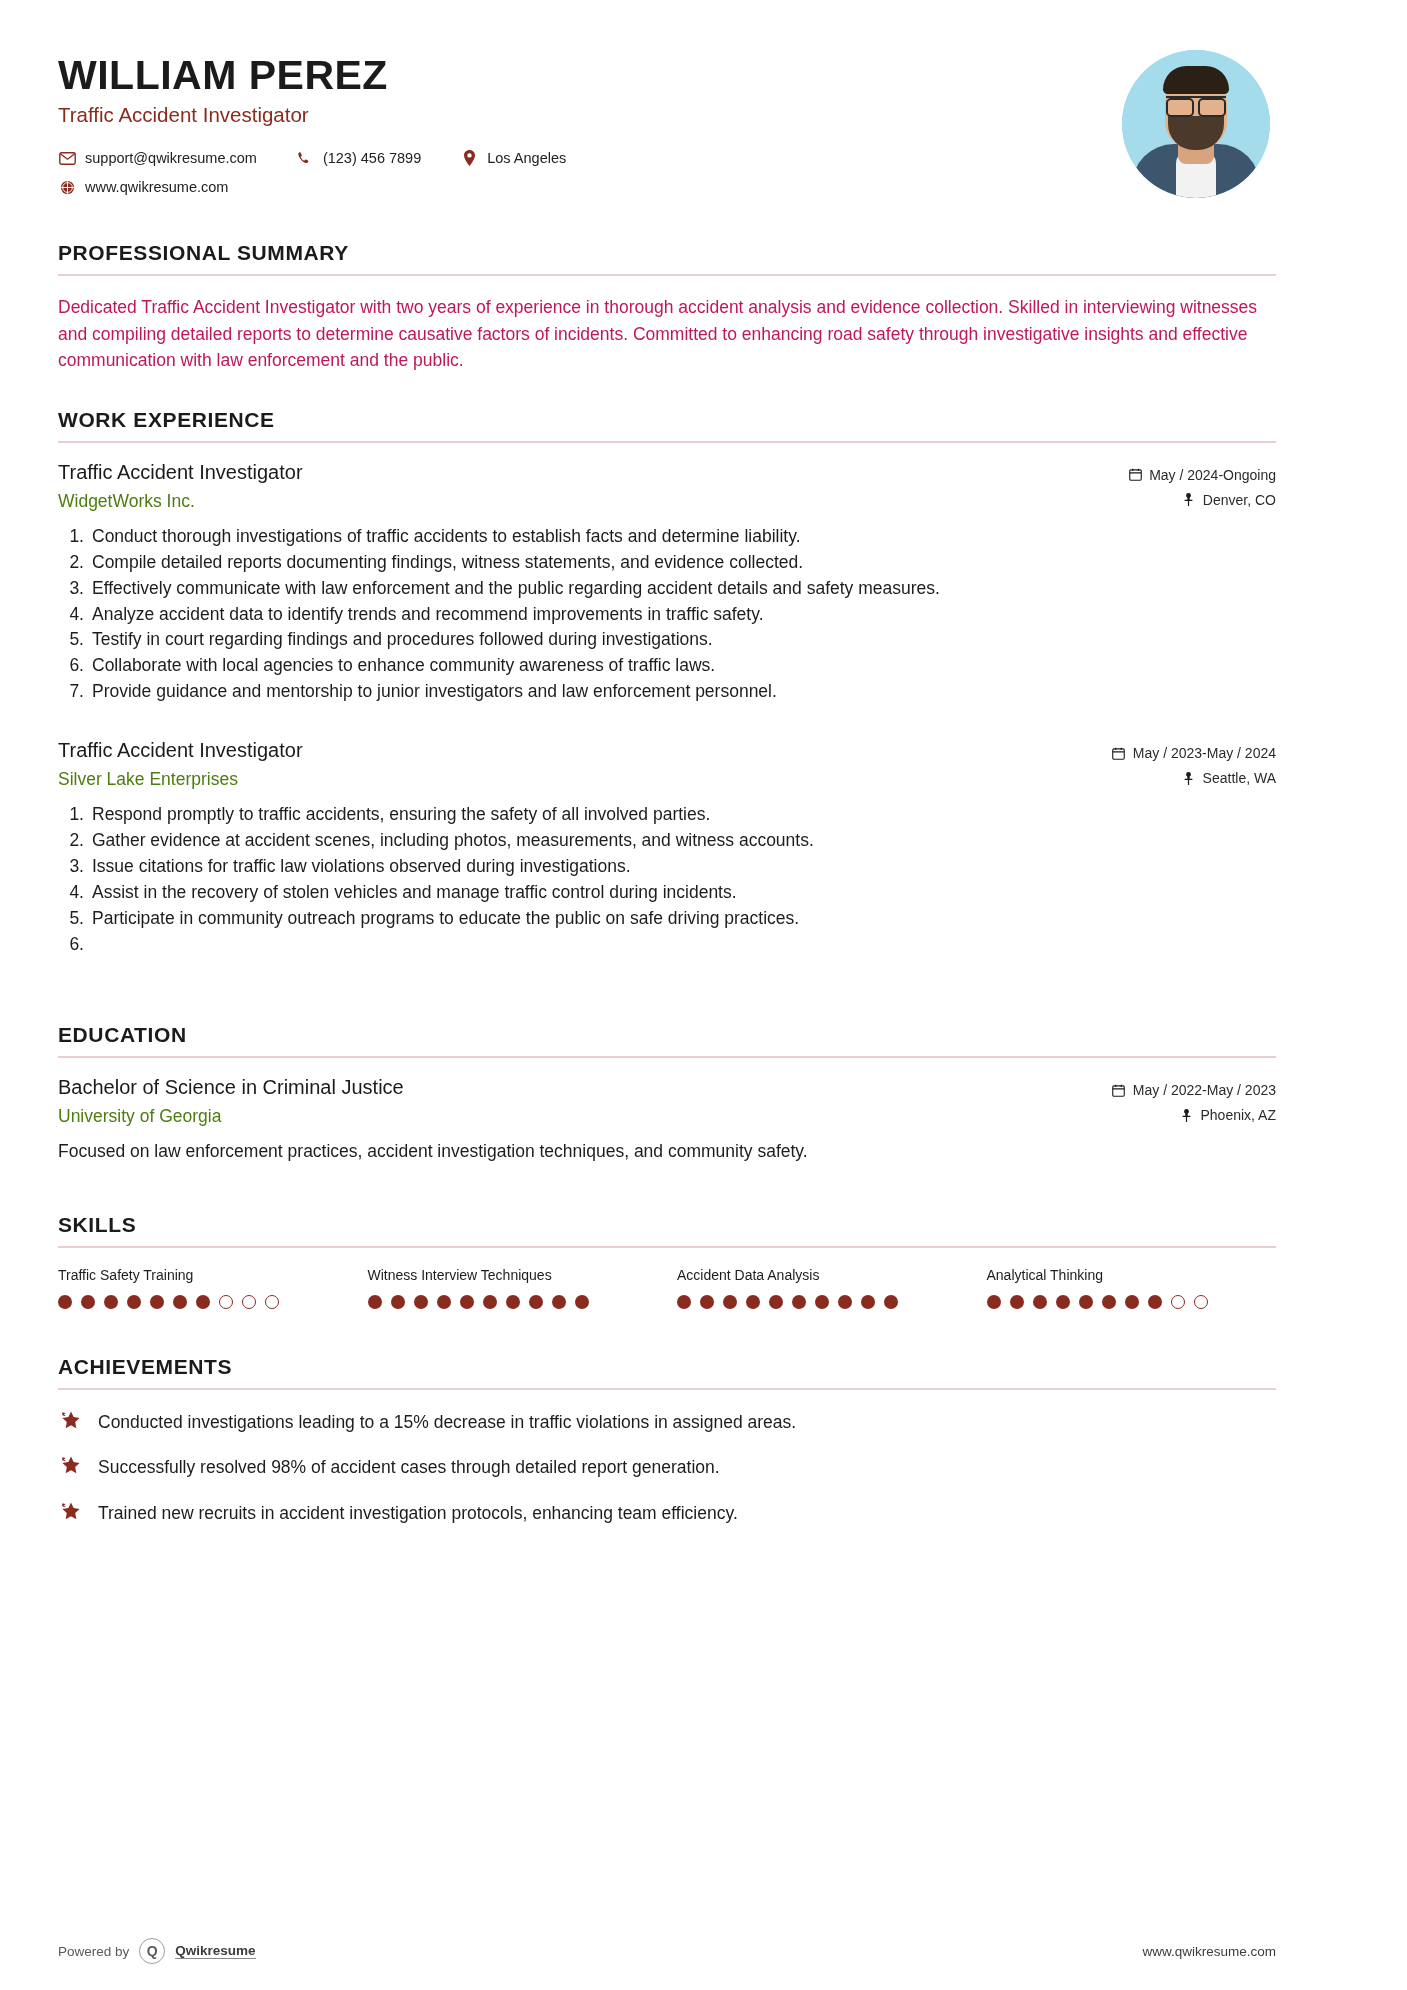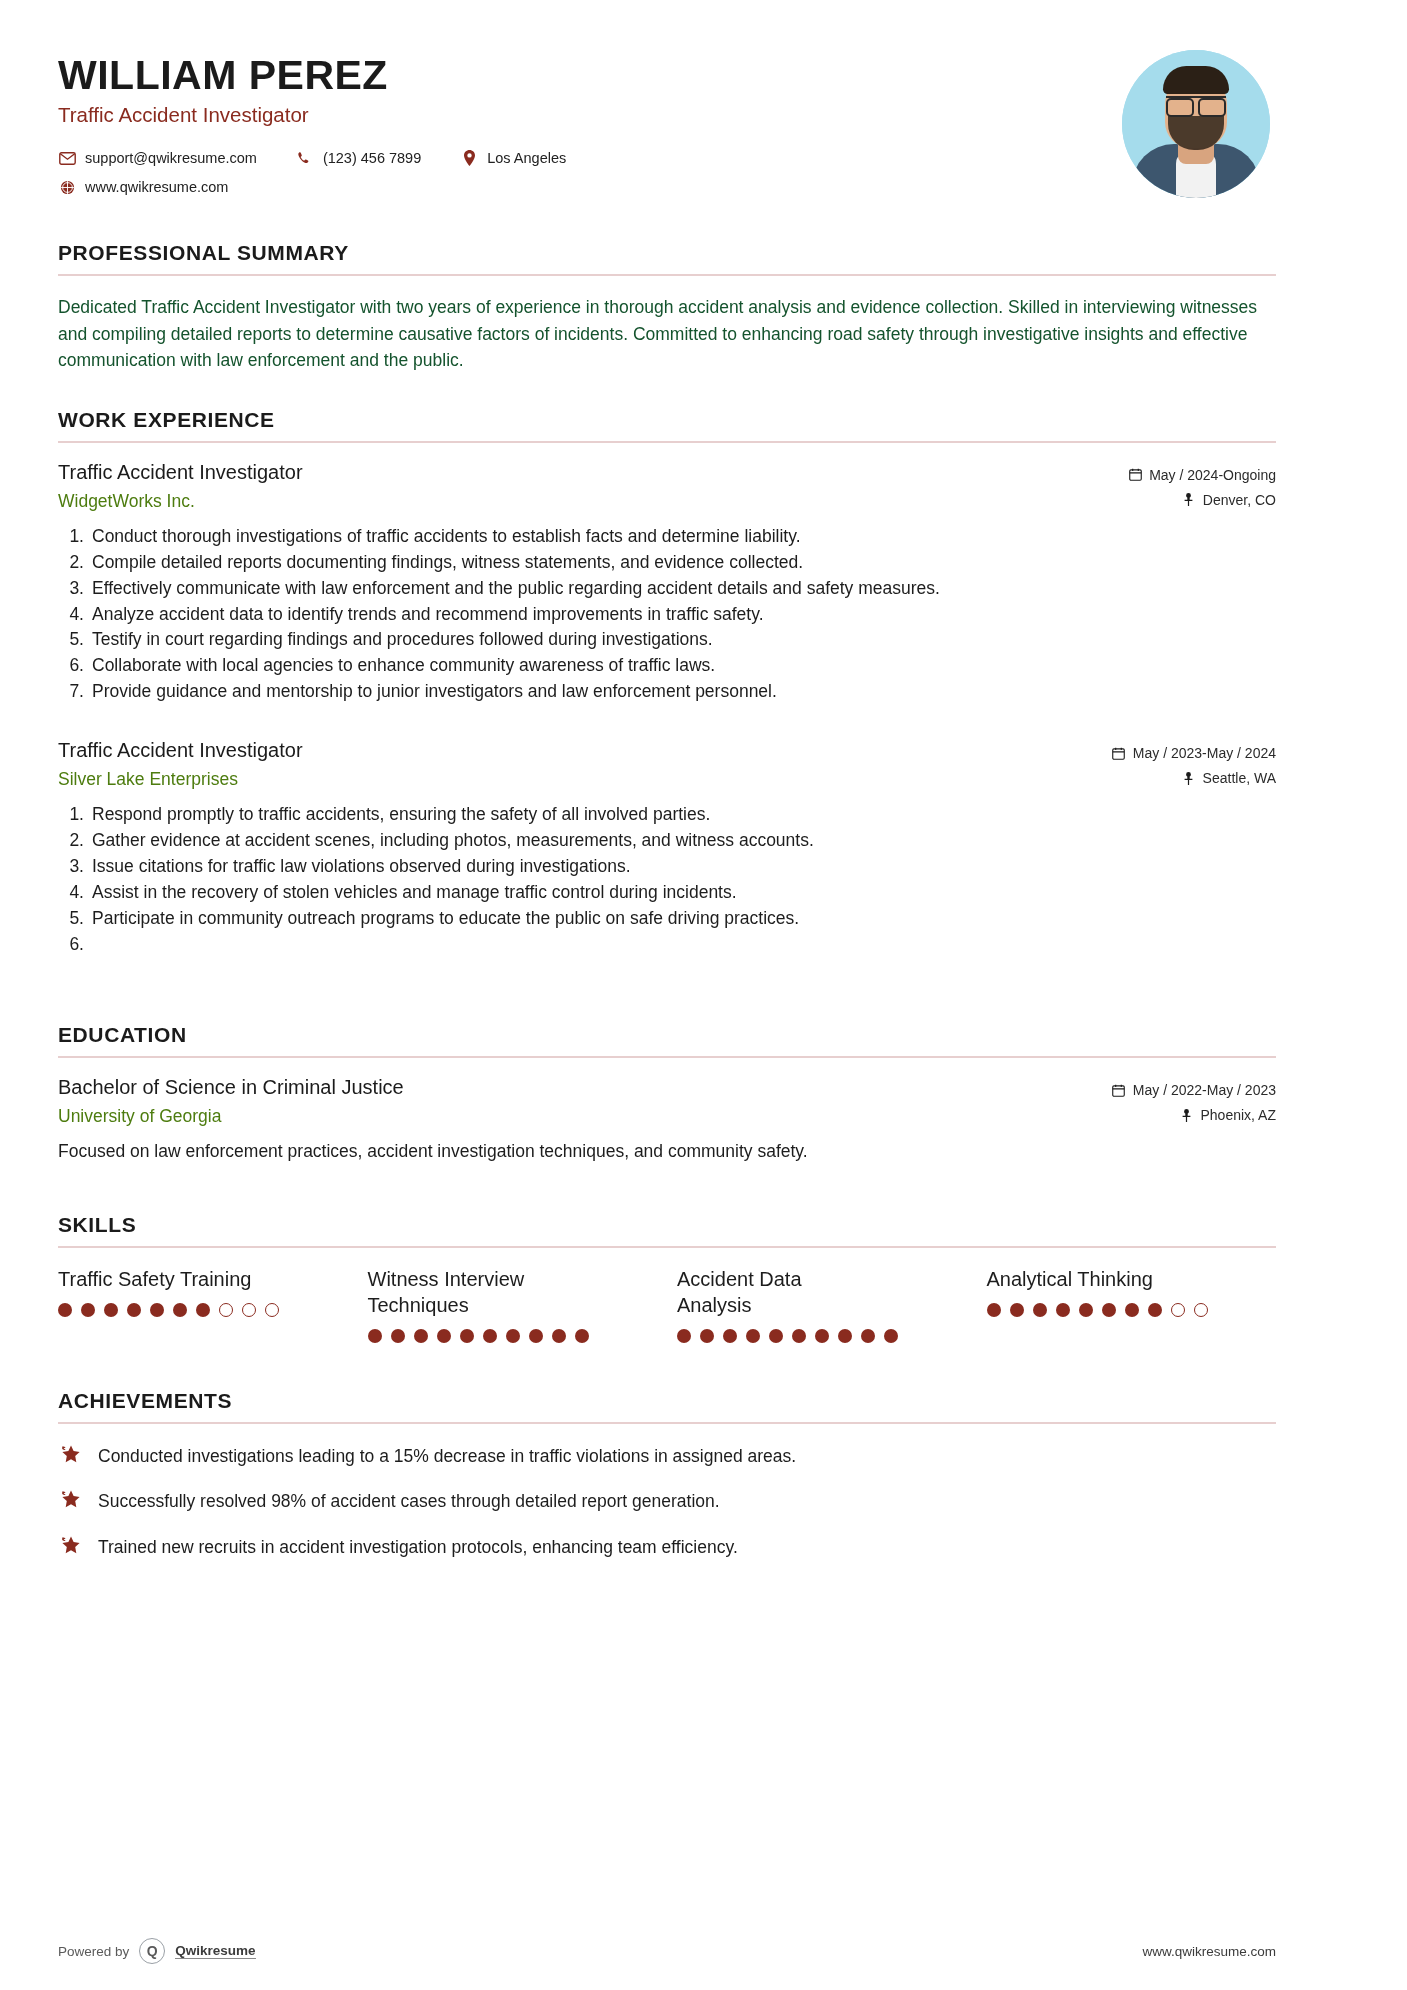--- a/index.html
+++ b/index.html
@@ -129,21 +129,21 @@
   }
   .rule {
     height: 2px;
     background: #e7cfcf;
     width: 100%;
     margin-bottom: 18px;
   }
   .summary-text {
     font-size: 17.5px;
     line-height: 1.52;
-    color: #14532d;
+    color: #be185d;
   }
 
   
   .entry { margin-bottom: 26px; }
   .entry-head {
     display: flex;
     justify-content: space-between;
     align-items: flex-start;
   }
   .entry-left { flex: 1; }
@@ -199,21 +199,21 @@
   }
 
   
   .skills-grid {
     display: grid;
     grid-template-columns: repeat(4, 1fr);
     column-gap: 20px;
     align-items: start;
   }
   .skill-name {
-    font-size: 20px;
+    font-size: 14px;
     color: #1d1d1d;
     line-height: 1.3;
     margin-bottom: 11px;
     max-width: 200px;
   }
   .dots { display: flex; gap: 9px; align-items: center; }
   .dot {
     width: 14px; height: 14px; border-radius: 50%;
     background: #8a2b1f;
   }

